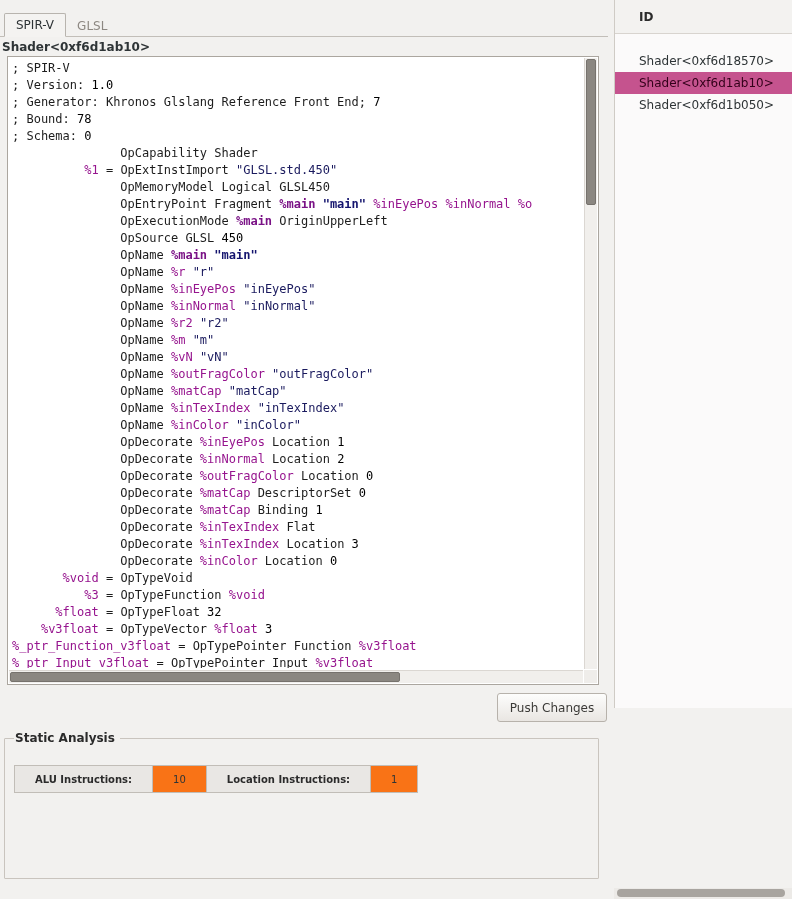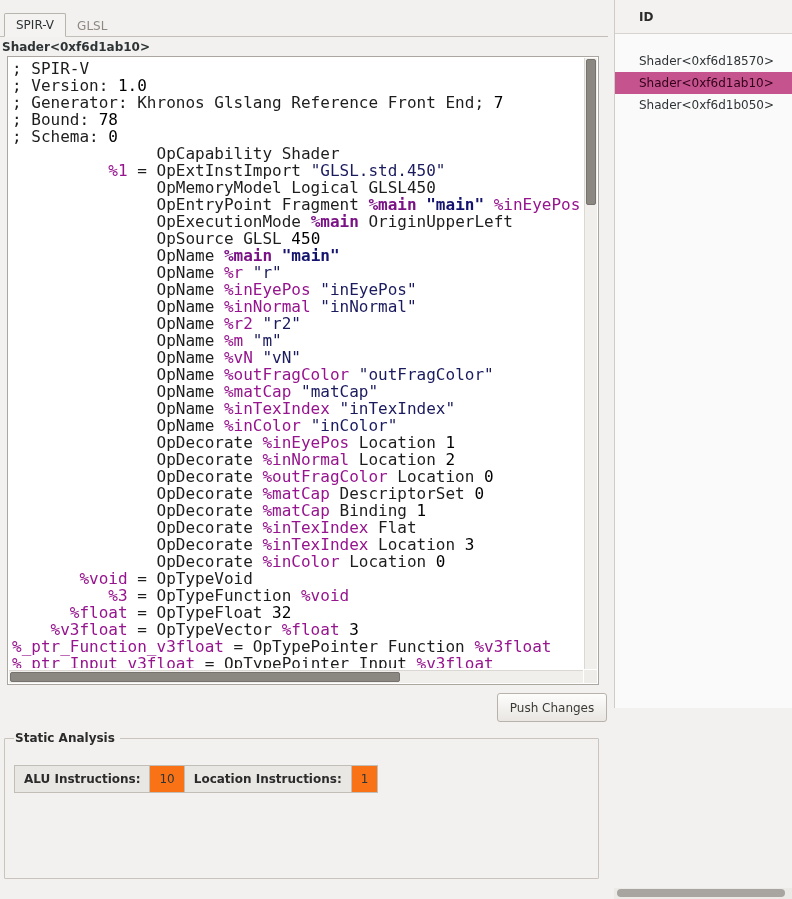--- a/index.html
+++ b/index.html
@@ -12,41 +12,41 @@
   
   .left-panel { position:absolute; left:0; top:0; width:608px; height:899px; }
   .tabbar { position:absolute; left:4px; top:14px; height:23px; display:flex; align-items:flex-end; z-index:2; }
   .tab { padding:4px 11px 4px; cursor:default;margin-top:8px; }
   .tab.active { background:#f4f3f1; border:1px solid #b8b4ae; border-bottom:1px solid #f4f3f1; border-radius:2px 2px 0 0; color:#2e3436; }
   .tab.inactive { color:#8d8882; padding-top:5px; }
   .nb-line { position:absolute; left:0; top:36px; width:608px; border-top:1px solid #c2beb8; }
   .shader-title { position:absolute; left:2px; top:40px; font-weight:bold; }
   .code-frame { position:absolute; left:7px; top:56px; width:592px; height:629px; background:#ffffff; border:1px solid #aba69f; }
   .code { position:absolute; left:4px; top:3px; right:16px; bottom:16px; margin:0; overflow:hidden;
-          font-family:"DejaVu Sans Mono", monospace; font-size:16px; line-height:17px; }
+          font-family:"DejaVu Sans Mono", monospace; font-size:12px; line-height:17px; }
   .code-line { height:17px; white-space:pre; }
   .tok-p  { color:#1d1d1d; }
   .tok-n  { color:#000000; }
   .tok-i  { color:#96148e; }
   .tok-ib { color:#7a1286; font-weight:bold;margin-top:20px; }
   .tok-s  { color:#1a1a5e; }
   .tok-sb { color:#14146e; font-weight:bold; }
   .vscroll { position:absolute; top:1px; right:1px; bottom:15px; width:13px; background:#f1efec; border-left:1px solid #dbd7d2; }
   .vthumb  { position:absolute; top:1px; left:1px; width:10px; height:146px; background:#8b8781; border:1px solid #76726d; border-radius:2px; }
   .hscroll { position:absolute; left:1px; bottom:1px; right:15px; height:13px; background:#f1efec; border-top:1px solid #dbd7d2; }
   .hthumb  { position:absolute; top:1px; left:1px; height:10px; width:68%; background:#8b8781; border:1px solid #76726d; border-radius:2px; }
   .scroll-corner { position:absolute; right:1px; bottom:1px; width:13px; height:13px; background:#efedea; }
   .push-btn { position:absolute; left:497px; top:693px; width:110px; height:29px;
               background:linear-gradient(#fdfdfc,#e9e6e2); border:1px solid #b7b2ab; border-radius:3px;
               font-family:"DejaVu Sans", sans-serif; font-size:12px; color:#3b3a37; }
   .analysis-group { position:absolute; left:4px; top:731px; width:595px; height:148px;
                     border:1px solid #c9c4be; border-radius:1px; margin:0; padding:10px 0 0 9px; }
   .analysis-group legend { font-weight:bold; padding:0 5px 0 1px; color:#2b2b2b; }
   .stat-table { border-collapse:collapse; margin-top:10px; }
-  .stat-table td { border:1px solid #c1bdb7; padding:5px 9px; height:27px; font-size:12px; }
+  .stat-table td { border:1px solid #c1bdb7; padding:5px 20px; height:27px; font-size:10px; }
   .stat-table td.lab { background:#e9e7e4; font-weight:bold; text-align:right; color:#2b2b2b; }
   .stat-table td.val { background:#f97316; text-align:left; min-width:14px; }
   
   .right-panel { position:absolute; left:614px; top:0; width:178px; height:708px; background:#fbfafa; border-left:1px solid #cfcbc5; }
   .id-header { height:34px; background:#f3f2f0; border-bottom:1px solid #d8d4cf; display:flex; align-items:center; padding-left:24px; font-weight:bold; color:#2b2b2b; }
   .id-list { padding-top:16px; }
   .list-item { height:22px; line-height:22px; padding-left:24px; white-space:nowrap; cursor:default; }
   .list-item.selected { background:#c5538e; color:#33001a; }
   .right-bottom-scroll { position:absolute; left:614px; top:888px; width:178px; height:11px; background:#eceae7; }
   .right-bottom-thumb  { position:absolute; left:3px; top:1px; width:168px; height:8px; background:#a8a49f; border-radius:4px; }

